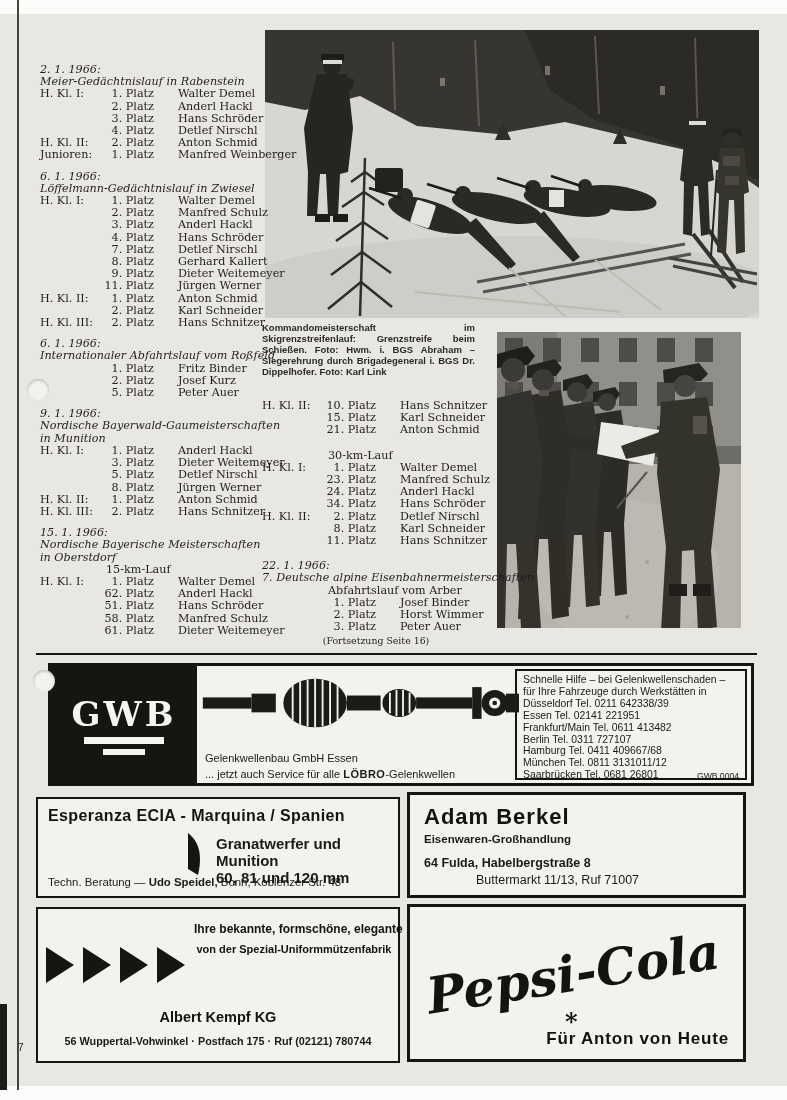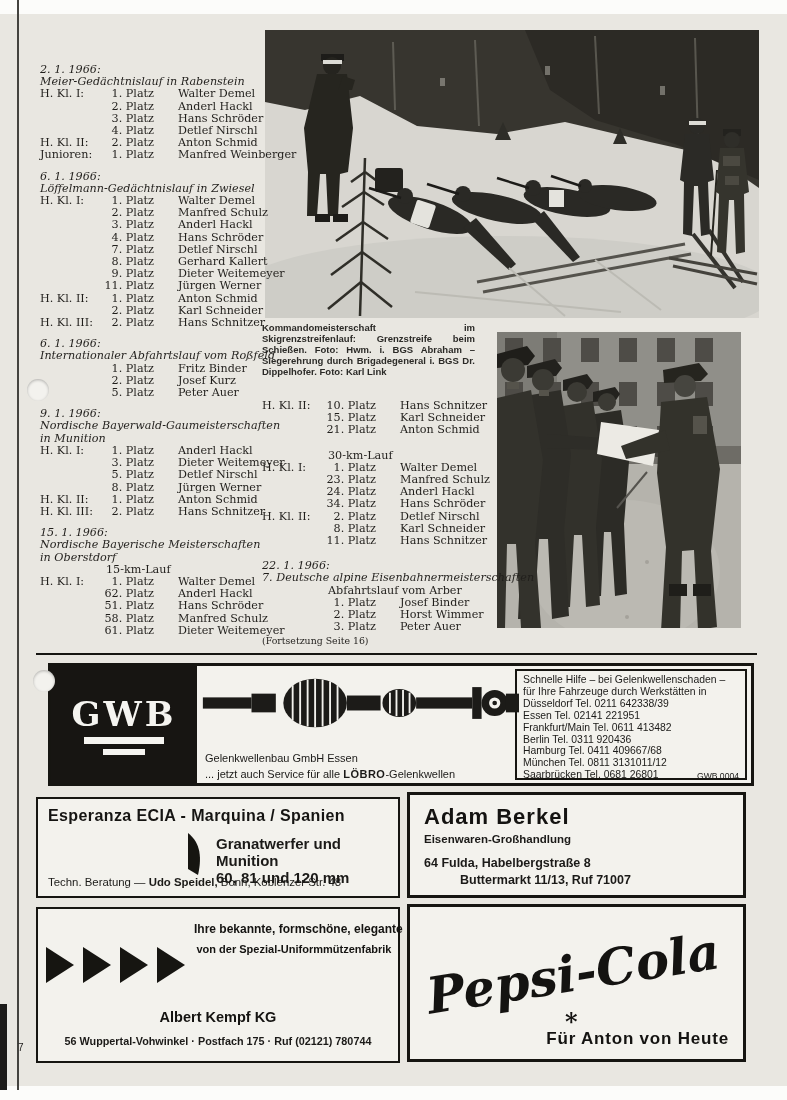--- a/index.html
+++ b/index.html
@@ -18,21 +18,21 @@
   #results-left{left:40px;top:64px;width:222px;}
   #results-mid{left:262px;top:400px;width:232px;}
   .rblock{margin-bottom:9px;}
   #results-mid .rblock{margin-bottom:13px;}
   .r-date,.r-title,.r-title2{font-style:italic;white-space:nowrap;}
   .r-sub{margin-left:66px;white-space:nowrap;}
   .r-row{display:flex;}
   .r-cls{width:64px;flex:none;white-space:nowrap;}
   .r-place{width:50px;flex:none;text-align:right;white-space:nowrap;}
   .r-name{margin-left:24px;white-space:nowrap;}
-  .r-note{text-align:left;font-size:9.4px;margin-top:2px;padding-right:4px;}
+  .r-note{text-align:center;font-size:9.4px;margin-top:2px;padding-right:4px;}
 
   .caption{position:absolute;left:262px;top:322px;width:213px;font-size:9.5px;line-height:11px;font-weight:bold;color:#2b2a27;text-align:justify;}
 
   .photo{position:absolute;overflow:hidden;background:#cfcec9;}
   #photo1{left:265px;top:30px;width:494px;height:288px;}
   #photo2{left:497px;top:332px;width:244px;height:296px;}
   .photo svg{display:block;}
 
   .divider{position:absolute;left:36px;top:653px;width:721px;height:2px;background:#161511;}
 
@@ -58,21 +58,21 @@
   .esp-title{margin:8px 10px 0;font-weight:bold;font-size:16px;letter-spacing:.4px;color:#151412;white-space:nowrap;}
   .esp-flag{position:absolute;left:148px;top:34px;}
   .esp-prod{position:absolute;left:178px;top:36px;font-weight:bold;font-size:15px;line-height:17px;color:#1b1a18;}
   .esp-contact{position:absolute;left:10px;bottom:8px;font-size:11.4px;color:#1b1a18;white-space:nowrap;}
 
   
   .berkel{position:absolute;left:407px;top:792px;width:339px;height:106px;background:#f3f2ed;border:3px solid #161511;box-sizing:border-box;padding:9px 14px;}
   .berkel-name{font-weight:bold;font-size:22px;letter-spacing:1px;color:#141311;}
   .berkel-sub{font-weight:bold;font-size:11.5px;margin-top:3px;color:#1b1a18;}
   .berkel-addr1{font-weight:bold;font-size:12.5px;margin-top:11px;color:#1b1a18;}
-  .berkel-addr2{font-weight:bold;font-size:12.5px;margin-top:3px;margin-left:36px;color:#1b1a18;}
+  .berkel-addr2{font-weight:normal;font-size:12.5px;margin-top:3px;margin-left:52px;color:#1b1a18;}
 
   
   .alkero{position:absolute;left:36px;top:907px;width:364px;height:156px;background:#f3f2ed;border:2px solid #161511;box-sizing:border-box;}
   .alkero-arrows{position:absolute;left:8px;top:38px;display:flex;gap:9px;}
   .arrow-tri{width:0;height:0;border-left:28px solid #161511;border-top:18px solid transparent;border-bottom:18px solid transparent;}
   .alkero-text{position:absolute;left:156px;top:13px;width:200px;text-align:center;color:#141311;}
   .alkero-intro{font-weight:bold;font-size:12px;white-space:nowrap;}
   .alkero-title{font-weight:bold;font-size:23px;margin-top:6px;white-space:nowrap;}
   .alkero-sub{font-weight:bold;font-size:11px;margin-top:7px;white-space:nowrap;}
   .alkero-company{position:absolute;left:0;right:0;top:100px;text-align:center;font-weight:bold;font-size:14.5px;color:#141311;}
@@ -668,21 +668,21 @@
     </div>
     <div class="gwb-right">
       <div class="gwb-right-box">
         <div>
 
         <div class="gwb-line">Schnelle Hilfe – bei Gelenkwellenschaden –</div>
             <div class="gwb-line">für Ihre Fahrzeuge durch Werkstätten in</div>
             <div class="gwb-line">Düsseldorf Tel. 0211 642338/39</div>
             <div class="gwb-line">Essen Tel. 02141 221951</div>
             <div class="gwb-line">Frankfurt/Main Tel. 0611 413482</div>
-            <div class="gwb-line">Berlin Tel. 0311 920436</div>
+            <div class="gwb-line">Berlin Tel. 0311 727107</div>
             <div class="gwb-line">Hamburg Tel. 0411 409667/68</div>
             <div class="gwb-line">München Tel. 0811 3131011/12</div>
           </div>
         <div class="gwb-last">
           <span>Saarbrücken Tel. 0681 26801</span>
           <span class="gwb-code">GWB 0004</span>
         </div>
       </div>
     </div>
   </div>

